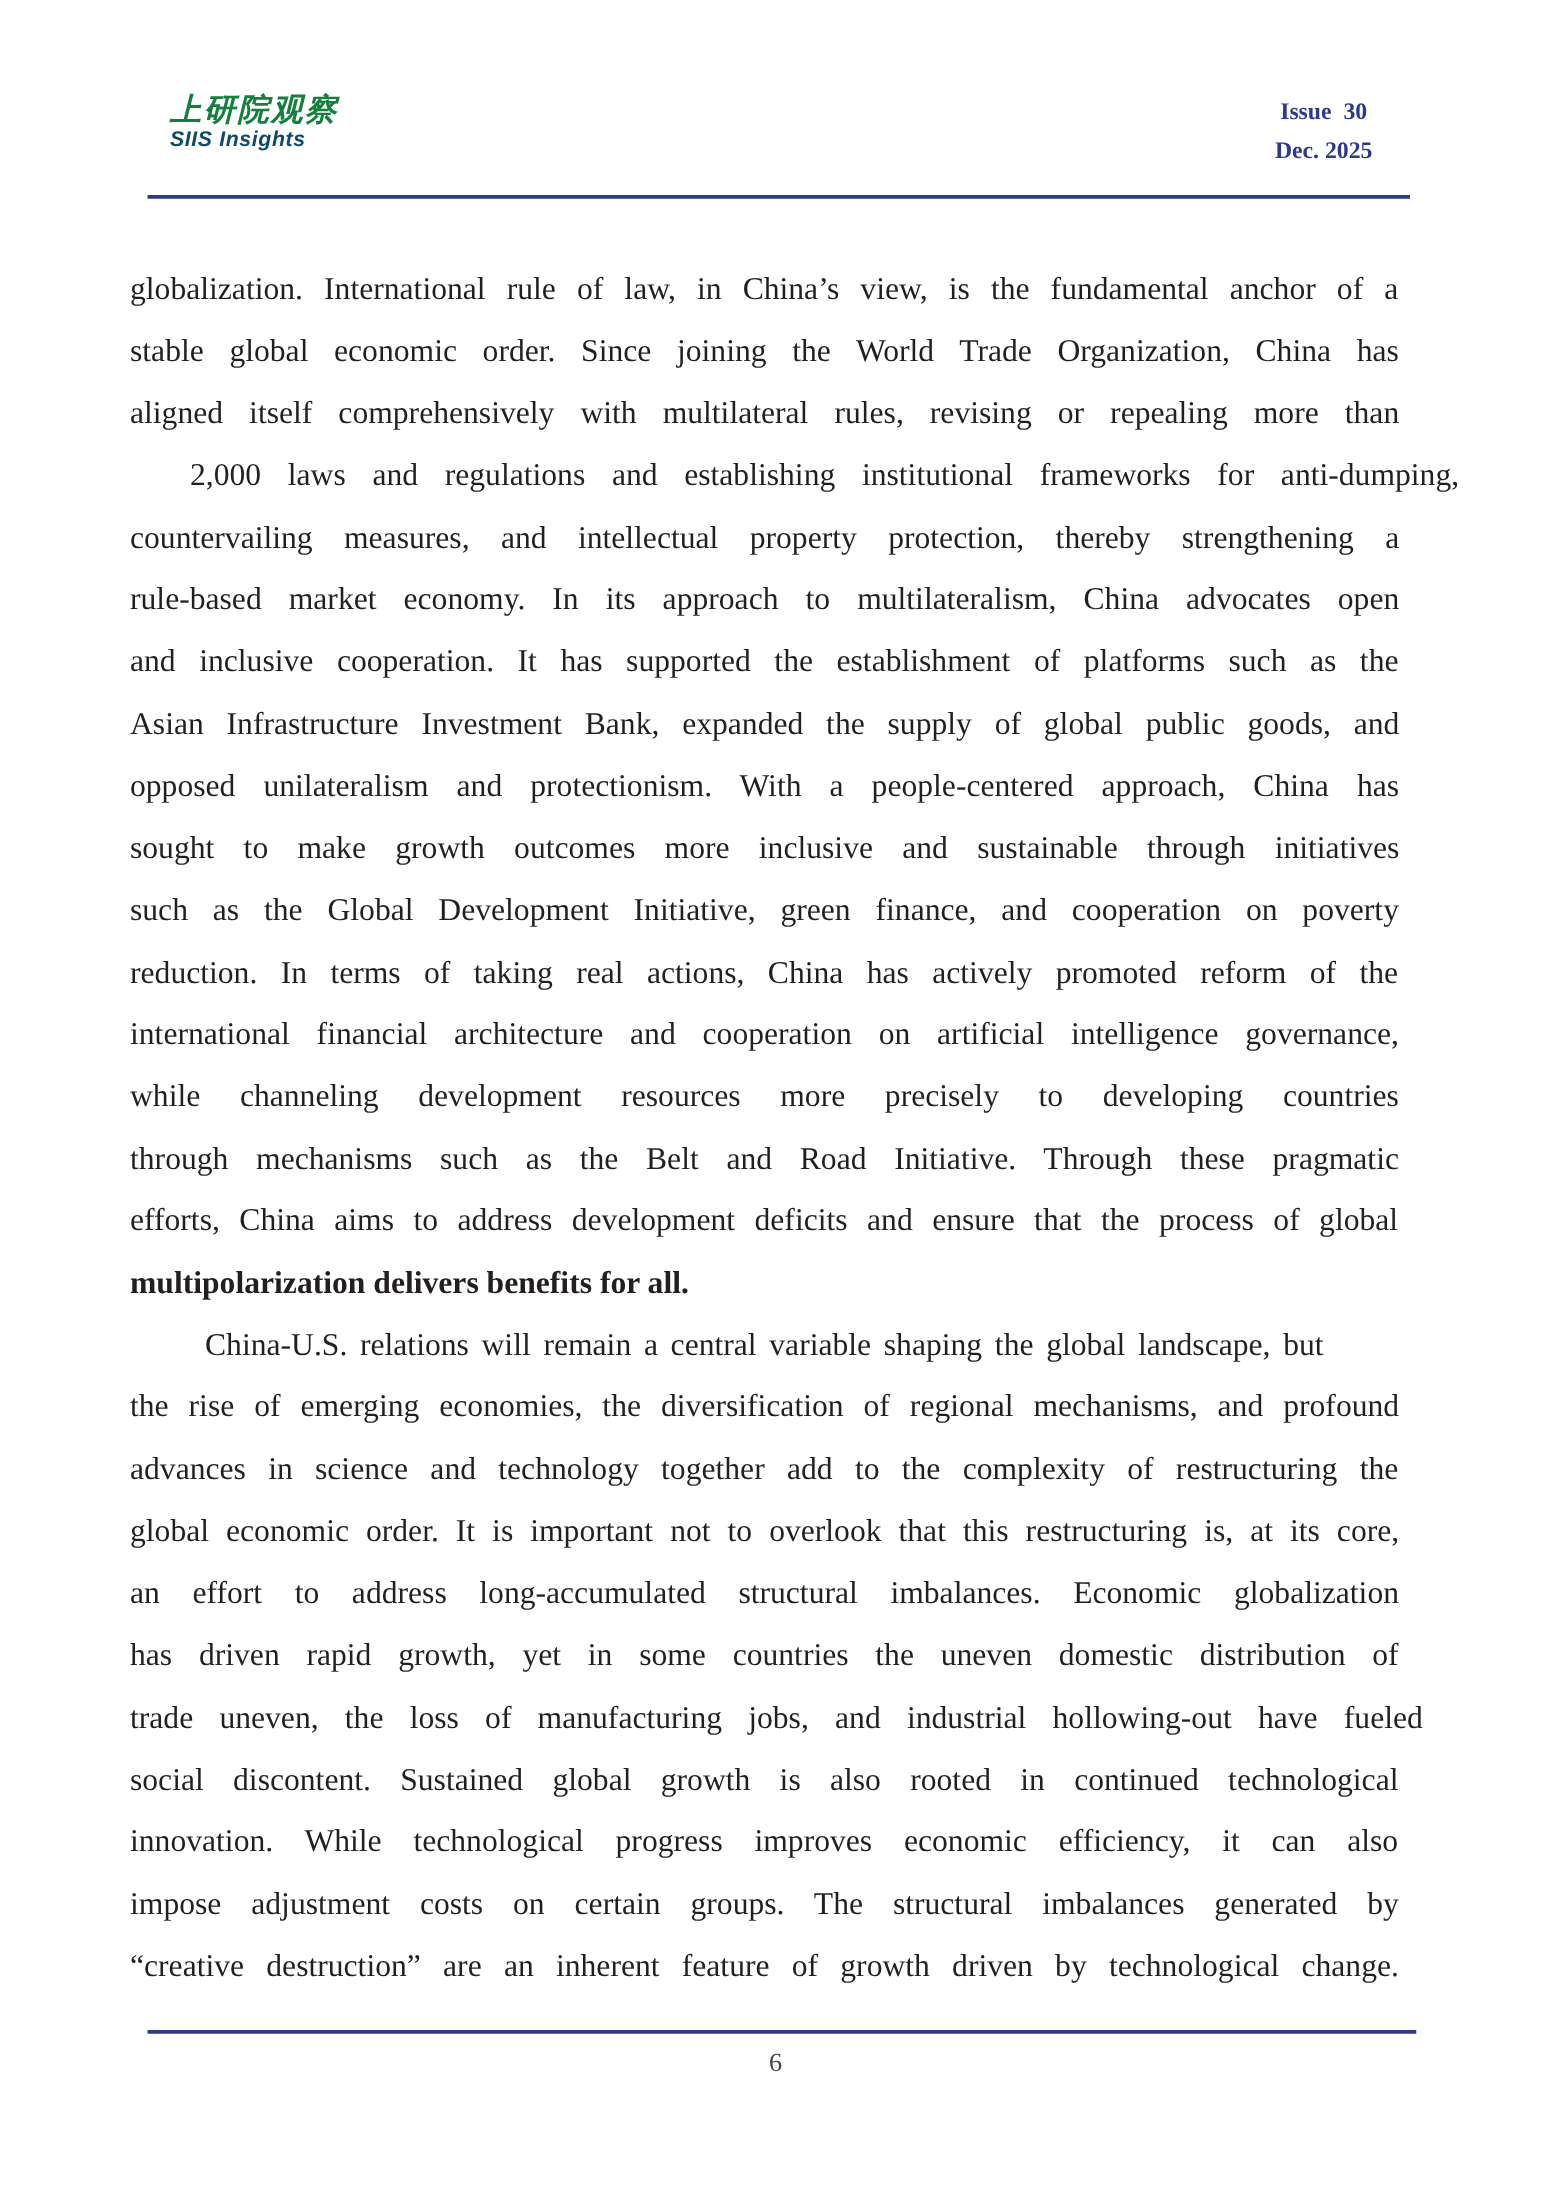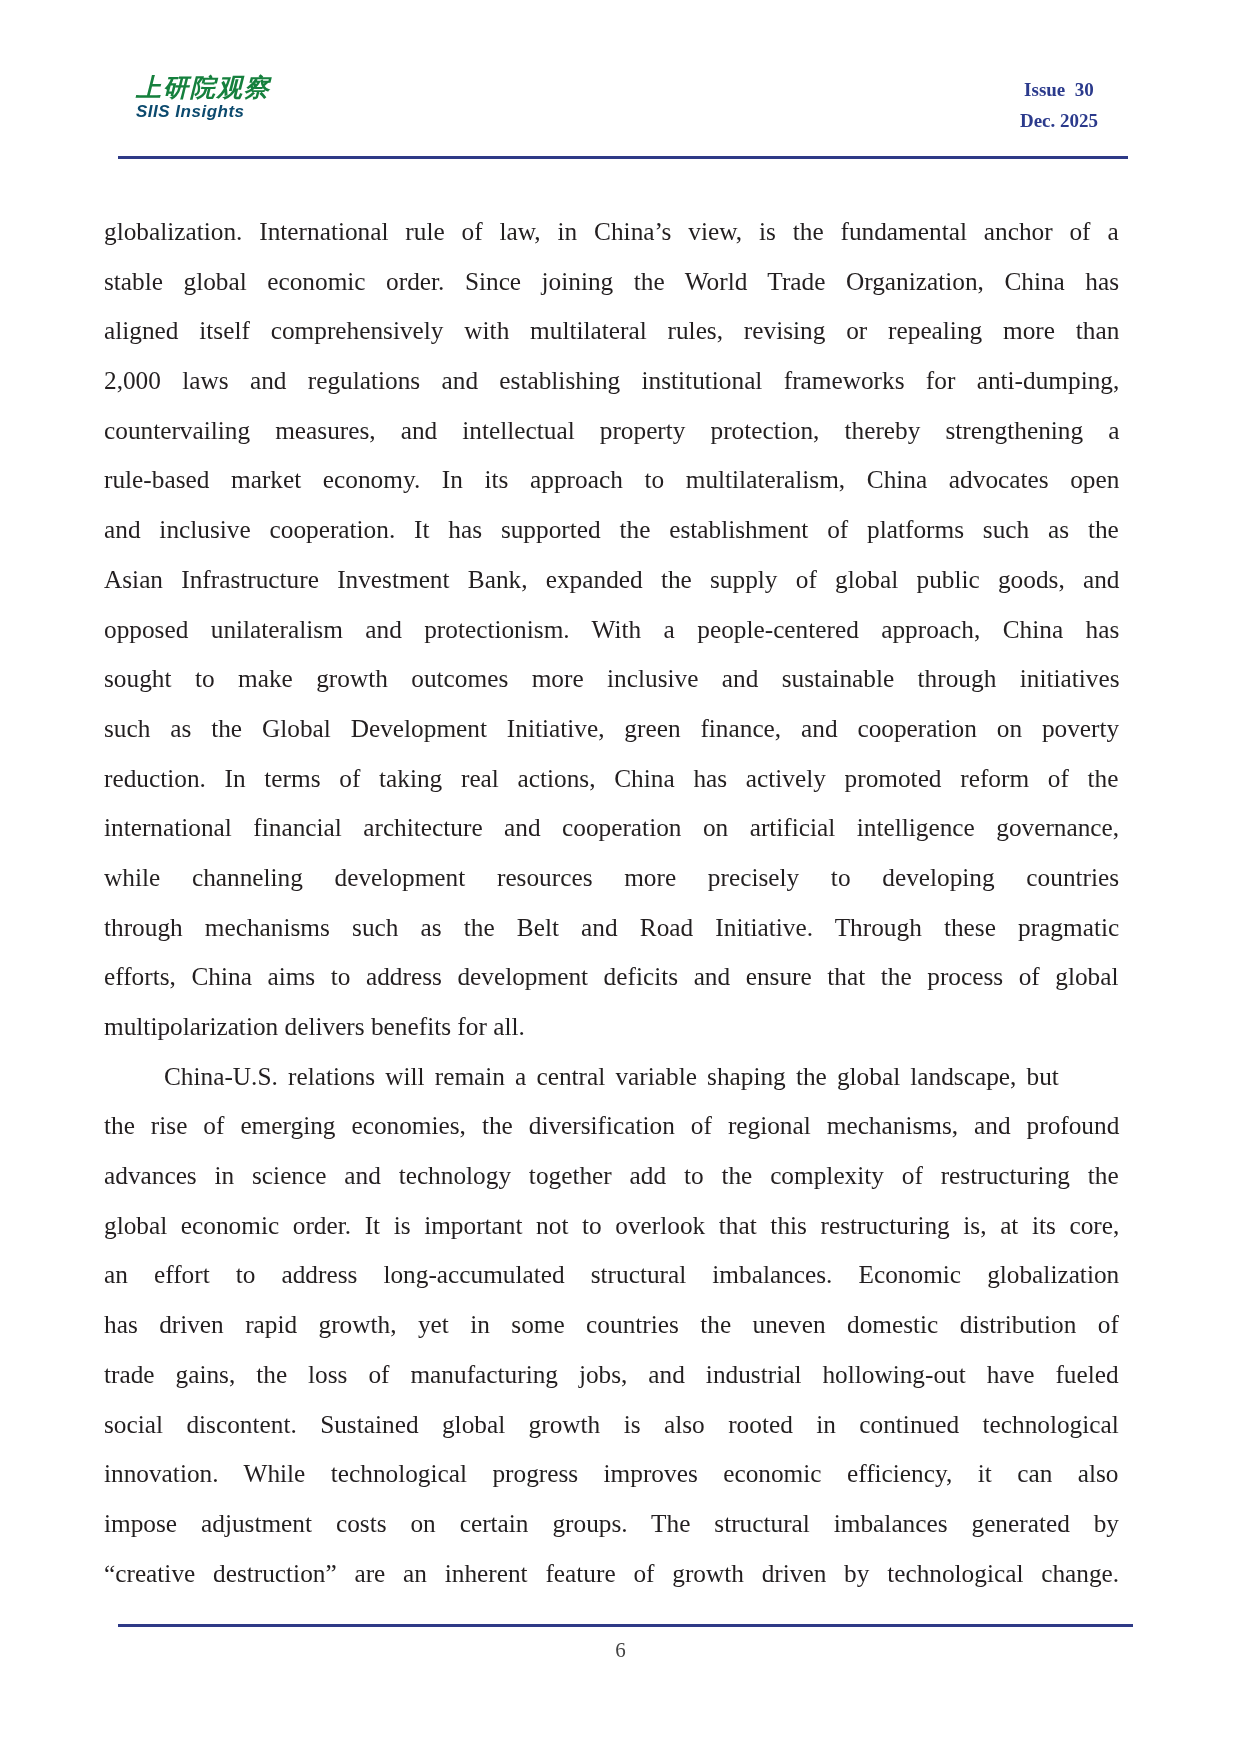--- a/index.html
+++ b/index.html
@@ -86,20 +86,21 @@
     .line {
       display: block;
       text-align: justify;
       text-align-last: justify;
       white-space: nowrap;
       height: 49.7px;
       overflow: visible;
     }
     .line.last {
       text-align-last: left;
+      font-weight: bold;
     }
     .line.indent {
       text-indent: 60px;
     }
     .page-number {
       position: absolute;
       left: 0;
       width: 1241px;
       top: 1638px;
       text-align: center;
@@ -121,21 +122,21 @@
   </div>
 </div>
 
 <div class="rule top"></div>
 
 <div class="content">
   <p>
     <span class="line" style="display: block; text-align-last: left; width: auto; word-spacing: 10.54px;">globalization. International rule of law, in China’s view, is the fundamental anchor of a</span>
     <span class="line" style="display: block; text-align-last: left; width: auto; word-spacing: 14.18px;">stable global economic order. Since joining the World Trade Organization, China has</span>
     <span class="line" style="display: block; text-align-last: left; width: auto; word-spacing: 14.5px;">aligned itself comprehensively with multilateral rules, revising or repealing more than</span>
-    <span class="line" style="display: block; text-align-last: left; width: auto; word-spacing: 15px;">2,000 laws and regulations and establishing institutional frameworks for anti-dumping,</span>
+    <span class="line" style="display: block; text-align-last: left; width: auto; word-spacing: 15px; margin-left: 48px;">2,000 laws and regulations and establishing institutional frameworks for anti-dumping,</span>
     <span class="line" style="display: block; text-align-last: left; width: auto; word-spacing: 18.75px;">countervailing measures, and intellectual property protection, thereby strengthening a</span>
     <span class="line" style="display: block; text-align-last: left; width: auto; word-spacing: 15.3px;">rule-based market economy. In its approach to multilateralism, China advocates open</span>
     <span class="line" style="display: block; text-align-last: left; width: auto; word-spacing: 12.5px;">and inclusive cooperation. It has supported the establishment of platforms such as the</span>
     <span class="line" style="display: block; text-align-last: left; width: auto; word-spacing: 11.91px;">Asian Infrastructure Investment Bank, expanded the supply of global public goods, and</span>
     <span class="line" style="display: block; text-align-last: left; width: auto; word-spacing: 16.11px;">opposed unilateralism and protectionism. With a people-centered approach, China has</span>
     <span class="line" style="display: block; text-align-last: left; width: auto; word-spacing: 17.1px;">sought to make growth outcomes more inclusive and sustainable through initiatives</span>
     <span class="line" style="display: block; text-align-last: left; width: auto; word-spacing: 13.55px;">such as the Global Development Initiative, green finance, and cooperation on poverty</span>
     <span class="line" style="display: block; text-align-last: left; width: auto; word-spacing: 12.38px;">reduction. In terms of taking real actions, China has actively promoted reform of the</span>
     <span class="line" style="display: block; text-align-last: left; width: auto; word-spacing: 15.13px;">international financial architecture and cooperation on artificial intelligence governance,</span>
     <span class="line" style="display: block; text-align-last: left; width: auto; word-spacing: 25.38px;">while channeling development resources more precisely to developing countries</span>
@@ -143,21 +144,21 @@
     <span class="line" style="display: block; text-align-last: left; width: auto; word-spacing: 9.23px;">efforts, China aims to address development deficits and ensure that the process of global</span>
     <span class="line last">multipolarization delivers benefits for all.</span>
   </p>
   <p>
     <span class="line indent" style="display: block; text-align-last: left; width: auto; word-spacing: 3.82px;">China-U.S. relations will remain a central variable shaping the global landscape, but</span>
     <span class="line" style="display: block; text-align-last: left; width: auto; word-spacing: 9.64px;">the rise of emerging economies, the diversification of regional mechanisms, and profound</span>
     <span class="line" style="display: block; text-align-last: left; width: auto; word-spacing: 11.5px;">advances in science and technology together add to the complexity of restructuring the</span>
     <span class="line" style="display: block; text-align-last: left; width: auto; word-spacing: 7.27px;">global economic order. It is important not to overlook that this restructuring is, at its core,</span>
     <span class="line" style="display: block; text-align-last: left; width: auto; word-spacing: 19.75px;">an effort to address long-accumulated structural imbalances. Economic globalization</span>
     <span class="line" style="display: block; text-align-last: left; width: auto; word-spacing: 15.08px;">has driven rapid growth, yet in some countries the uneven domestic distribution of</span>
-    <span class="line" style="display: block; text-align-last: left; width: auto; word-spacing: 14.64px;">trade gains, the loss of manufacturing jobs, and industrial hollowing-out have fueled</span>
+    <span class="line" style="display: block; text-align-last: left; width: auto; word-spacing: 14.64px;">trade uneven, the loss of manufacturing jobs, and industrial hollowing-out have fueled</span>
     <span class="line" style="display: block; text-align-last: left; width: auto; word-spacing: 17.1px;">social discontent. Sustained global growth is also rooted in continued technological</span>
     <span class="line" style="display: block; text-align-last: left; width: auto; word-spacing: 19.11px;">innovation. While technological progress improves economic efficiency, it can also</span>
     <span class="line" style="display: block; text-align-last: left; width: auto; word-spacing: 17.6px;">impose adjustment costs on certain groups. The structural imbalances generated by</span>
     <span class="line" style="display: block; text-align-last: left; width: auto; word-spacing: 11.45px;">“creative destruction” are an inherent feature of growth driven by technological change.</span>
   </p>
 </div>
 
 <div class="rule bottom"></div>
 
 <div class="page-number">6</div>

